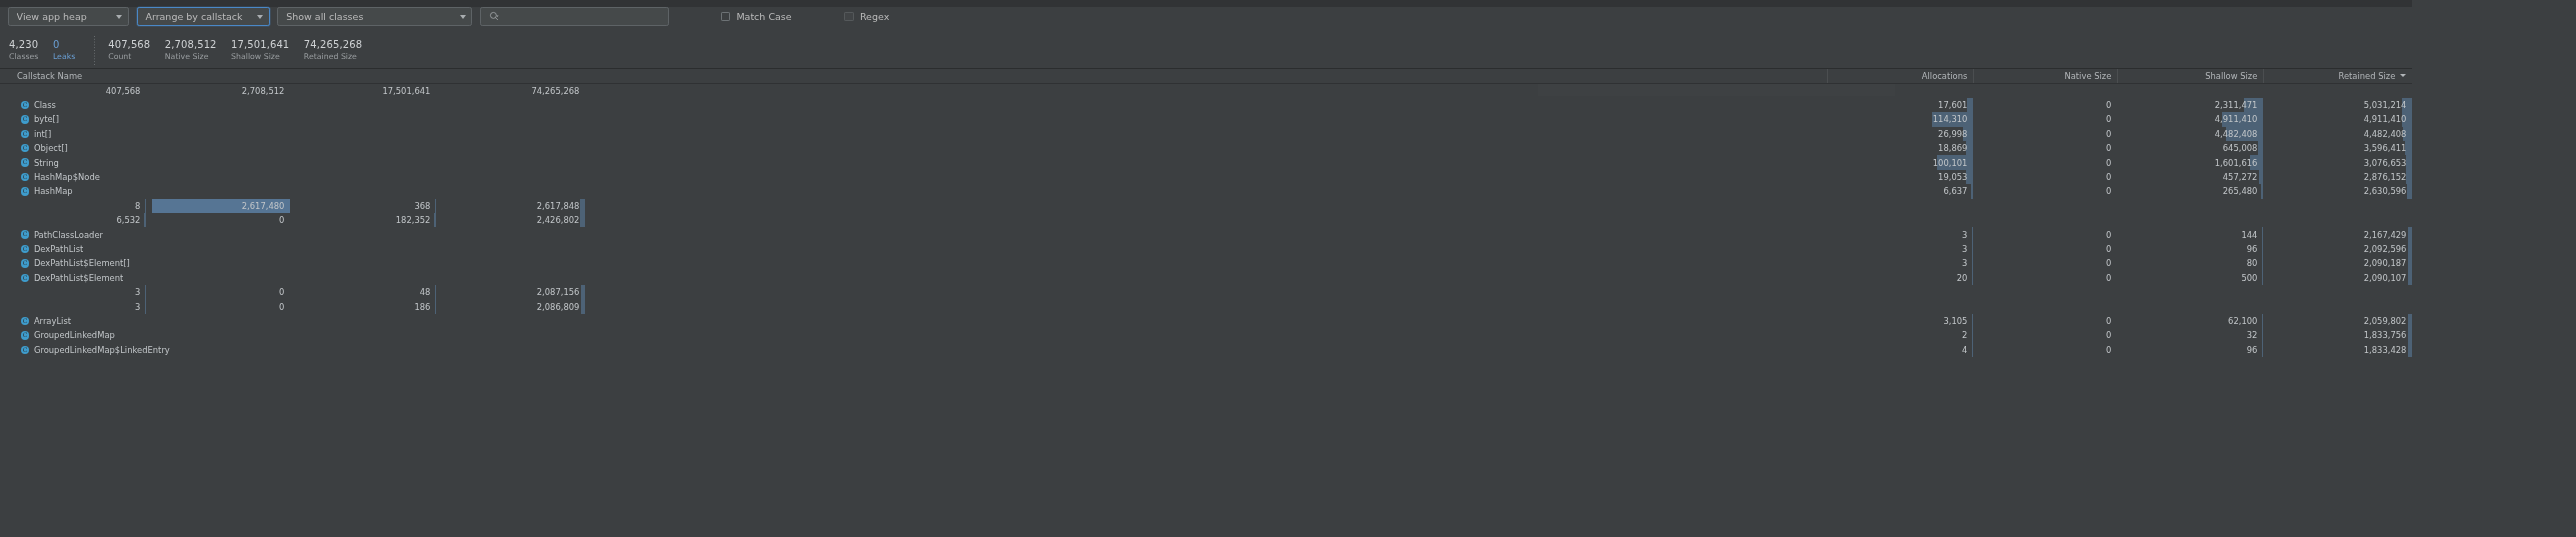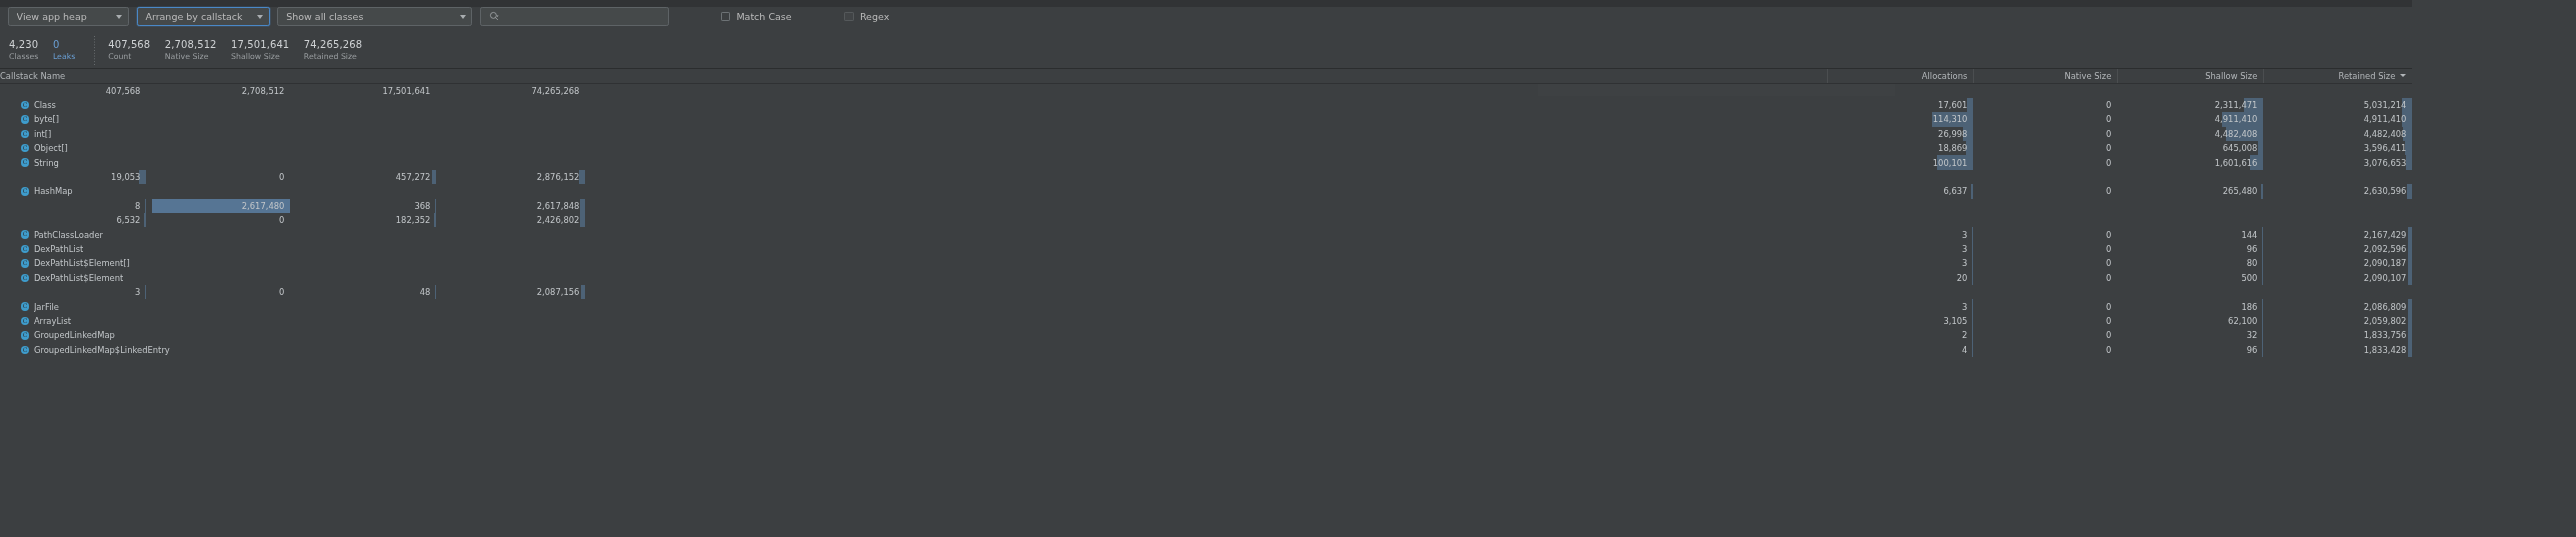--- a/index.html
+++ b/index.html
@@ -214,21 +214,21 @@
     white-space: nowrap;
     display: flex;
     align-items: center;
     height: 14.5px;
     user-select: none;
     cursor: default;
   }
   .th.name-col {
     flex: 1 1 auto;
     justify-content: flex-start;
-    padding-left: 0;
+    padding-left: 17px;
   }
   .th.num-col {
     justify-content: flex-end;
     border-left: 0.6px solid #4b4e50;
   }
   .sort-caret {
     width: 0; height: 0;
     border-left: 3.3px solid transparent;
     border-right: 3.3px solid transparent;
     border-top: 3.9px solid #b2b6b9;
@@ -588,20 +588,24 @@
           <div class="td-num c-shallow">
             <span class="bar" style="width: 9.151%;"></span>
             <span class="val">1,601,616</span>
           </div>
           <div class="td-num c-retain">
             <span class="bar" style="width: 4.143%;"></span>
             <span class="val">3,076,653</span>
           </div>
         </div>
         <div class="tr">
+          <div class="td-name indent1">
+            <span class="icon-class">C</span>
+            <span class="name-txt">HashMap$Node</span>
+          </div>
           <div class="td-num c-alloc">
             <span class="bar" style="width: 4.675%;"></span>
             <span class="val">19,053</span>
           </div>
           <div class="td-num c-native">
             <span class="val">0</span>
           </div>
           <div class="td-num c-shallow">
             <span class="bar" style="width: 2.613%;"></span>
             <span class="val">457,272</span>
@@ -762,24 +766,20 @@
           <div class="td-num c-shallow">
             <span class="bar" style="width: 0.9%;"></span>
             <span class="val">48</span>
           </div>
           <div class="td-num c-retain">
             <span class="bar" style="width: 2.81%;"></span>
             <span class="val">2,087,156</span>
           </div>
         </div>
         <div class="tr">
-          <div class="td-name indent1">
-            <span class="icon-class">C</span>
-            <span class="name-txt">JarFile</span>
-          </div>
           <div class="td-num c-alloc">
             <span class="bar" style="width: 0.9%;"></span>
             <span class="val">3</span>
           </div>
           <div class="td-num c-native">
             <span class="val">0</span>
           </div>
           <div class="td-num c-shallow">
             <span class="bar" style="width: 0.9%;"></span>
             <span class="val">186</span>

